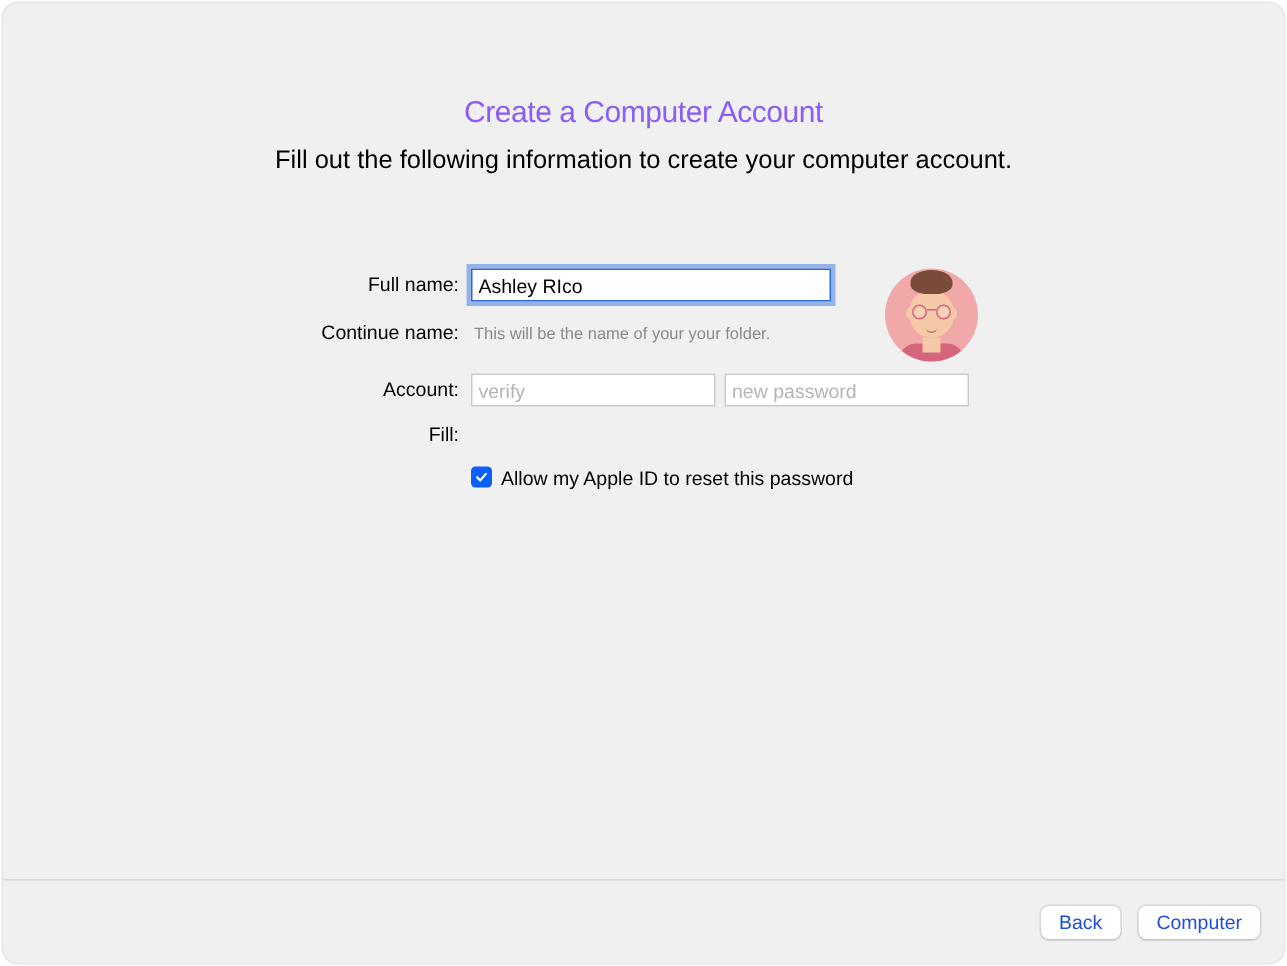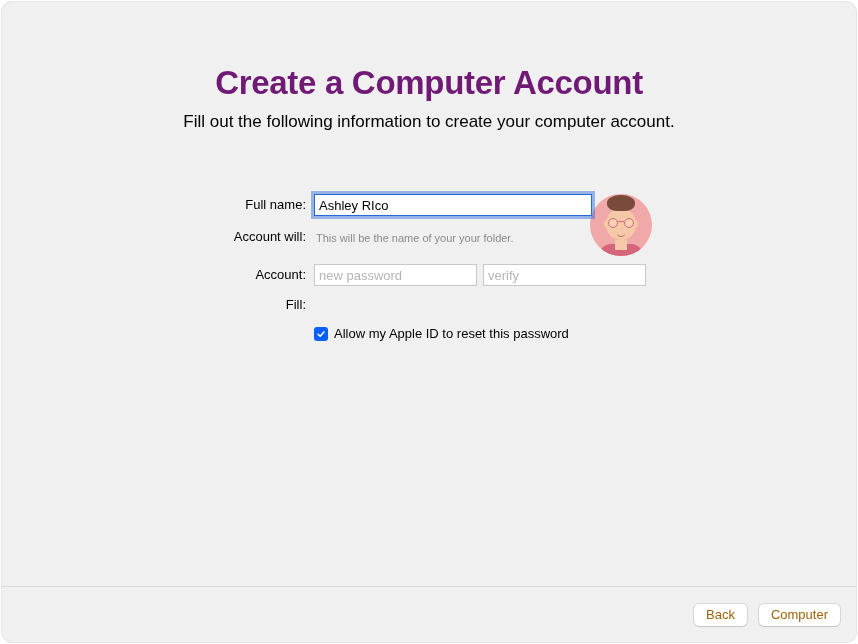--- a/index.html
+++ b/index.html
@@ -26,23 +26,23 @@
       box-shadow: 0 0 0 1px rgba(0,0,0,0.1);
     }
     .content {
       flex: 1;
       display: flex;
       flex-direction: column;
       align-items: center;
       padding-top: 62px;
     }
     .title {
-      font-size: 33px;
-      font-weight: 700;
-      color: #701a75;
+      font-size: 20px;
+      font-weight: 400;
+      color: #8b5cf6;
       letter-spacing: -0.3px;
     }
     .subtitle {
       font-size: 17px;
       color: #000;
       margin-top: 10px;
     }
     .form-area {
       margin-top: 62px;
       display: flex;
@@ -66,21 +66,21 @@
     }
     input[type="text"], input[type="password"] {
       height: 22px;
       border: 1px solid #c8c8c8;
       border-radius: 0;
       background: #fff;
       padding: 0 4px;
       font-size: 13px;
       font-family: inherit;
       outline: none;
-      width: 278px;
+      width: 240px;
     }
     input.focused {
       border: 1px solid #2968da;
       box-shadow: 0 0 0 3px rgba(41,104,218,0.45);
       position: relative;
       z-index: 1;
     }
     .pw-row input:first-child {
       width: 163px;
     }
@@ -106,21 +106,21 @@
       grid-column: 1 / span 2;
       height: 16px;
     }
     .row-gap-sm {
       grid-column: 1 / span 2;
       height: 8px;
     }
     .checkbox-row {
       grid-column: 2;
       display: flex;
-      align-items: flex-end;
+      align-items: flex-start;
       gap: 6px;
       margin-top: 10px;
     }
     .checkbox {
       width: 14px;
       height: 14px;
       border-radius: 3px;
       background: #0a60ff;
       display: flex;
       align-items: center;
@@ -241,50 +241,50 @@
     }
     .btn {
       height: 22px;
       padding: 0 12px;
       border-radius: 5px;
       background: #fff;
       border: none;
       box-shadow: 0 0 0 1px rgba(0,0,0,0.1), 0 1px 1px rgba(0,0,0,0.08);
       font-size: 13px;
       font-family: inherit;
-      color: #a16207;
+      color: #1d4ed8;
       cursor: pointer;
     }
   </style>
 </head>
 <body>
 
 <div class="window">
   <div class="content">
     <div class="title">Create a Computer Account</div>
     <div class="subtitle">Fill out the following information to create your computer account.</div>
 
     <div class="form-area">
       <div class="form-grid">
 
         <div class="label">Full name:</div>
         <input type="text" class="focused" value="Ashley RIco" style="">
 
         <div class="row-gap-sm" style="height:10px"></div>
 
-        <div class="label">Account will:</div>
+        <div class="label">Continue name:</div>
 
         <div class="hint-text">This will be the name of your your folder.</div>
 
         <div class="spacer-row"></div>
 
         <div class="label">Account:</div>
         <div class="pw-row">
+          <input type="password" placeholder="verify" style="">
           <input type="password" placeholder="new password" style="">
-          <input type="password" placeholder="verify" style="">
         </div>
 
         <div class="row-gap-sm"></div>
 
         <div class="label">Fill:</div>
 
         <div style="grid-column:1"></div>
         <div class="checkbox-row">
           <div class="checkbox">
             <svg viewBox="0 0 12 12">

